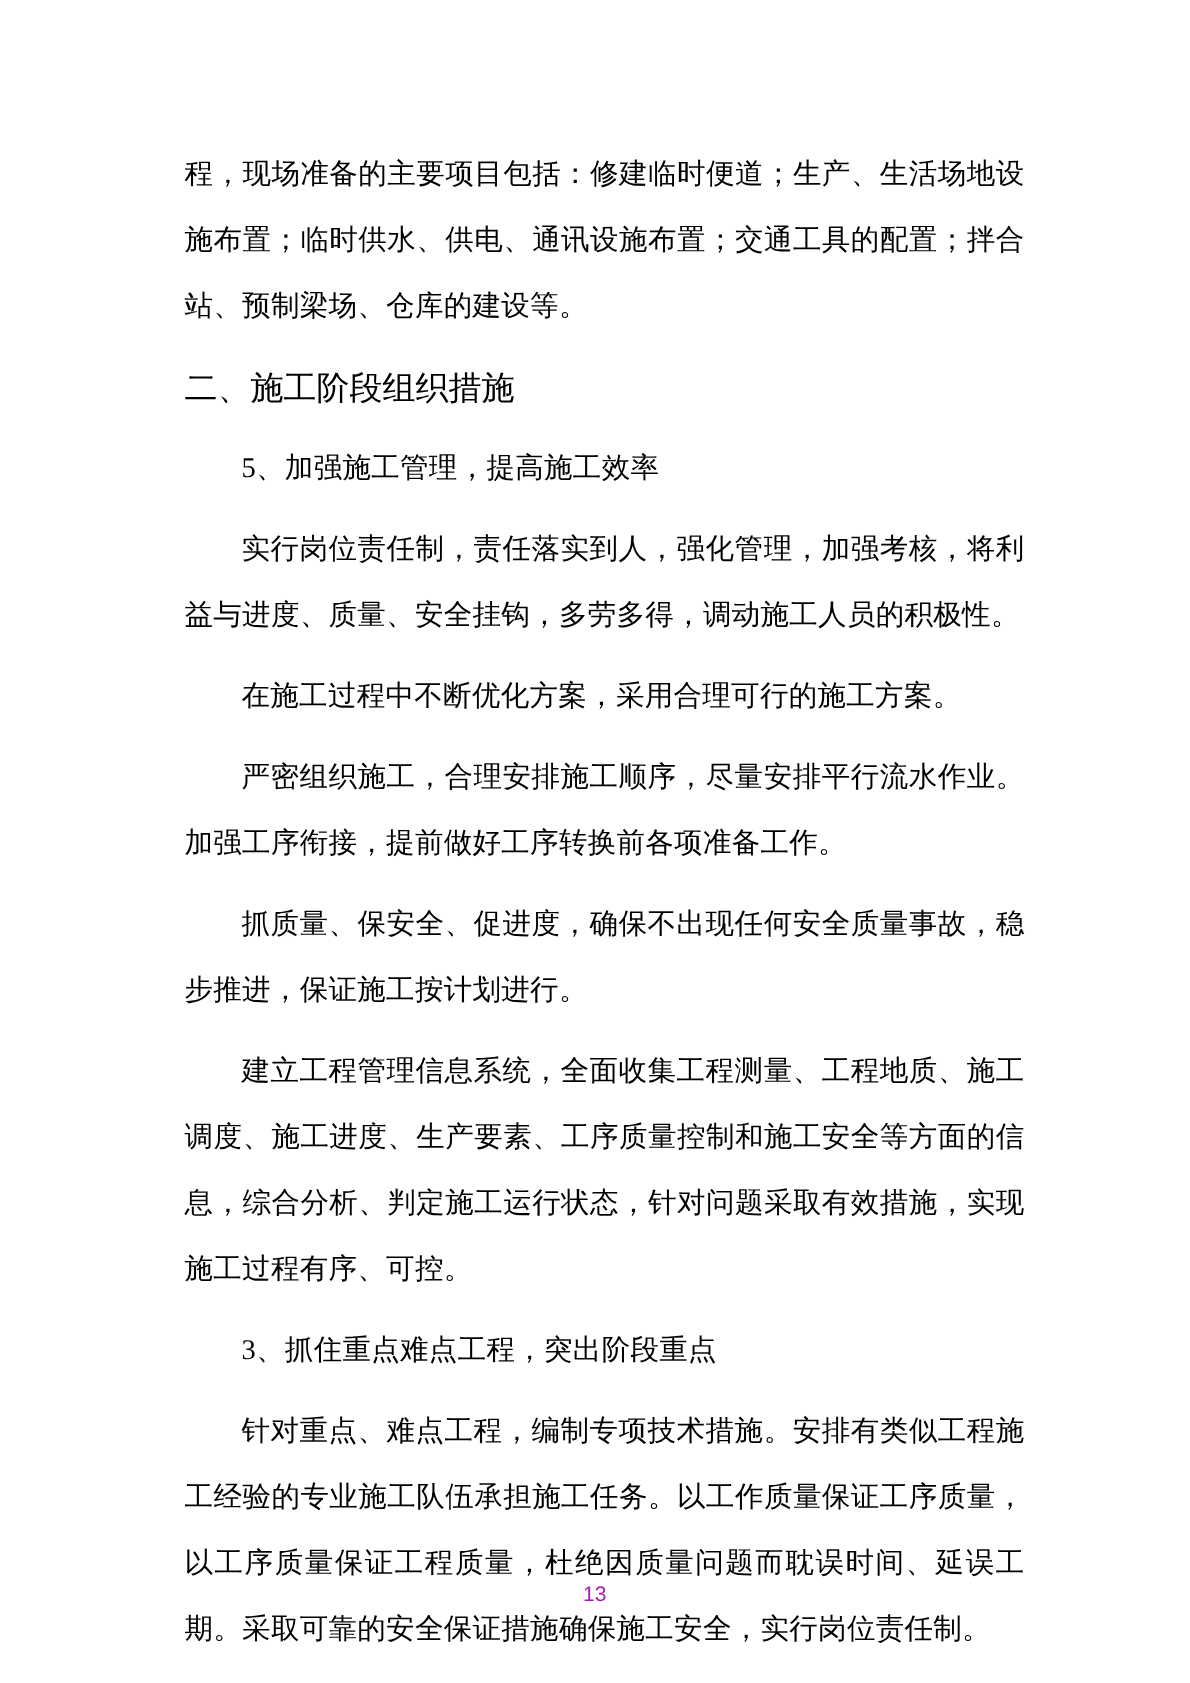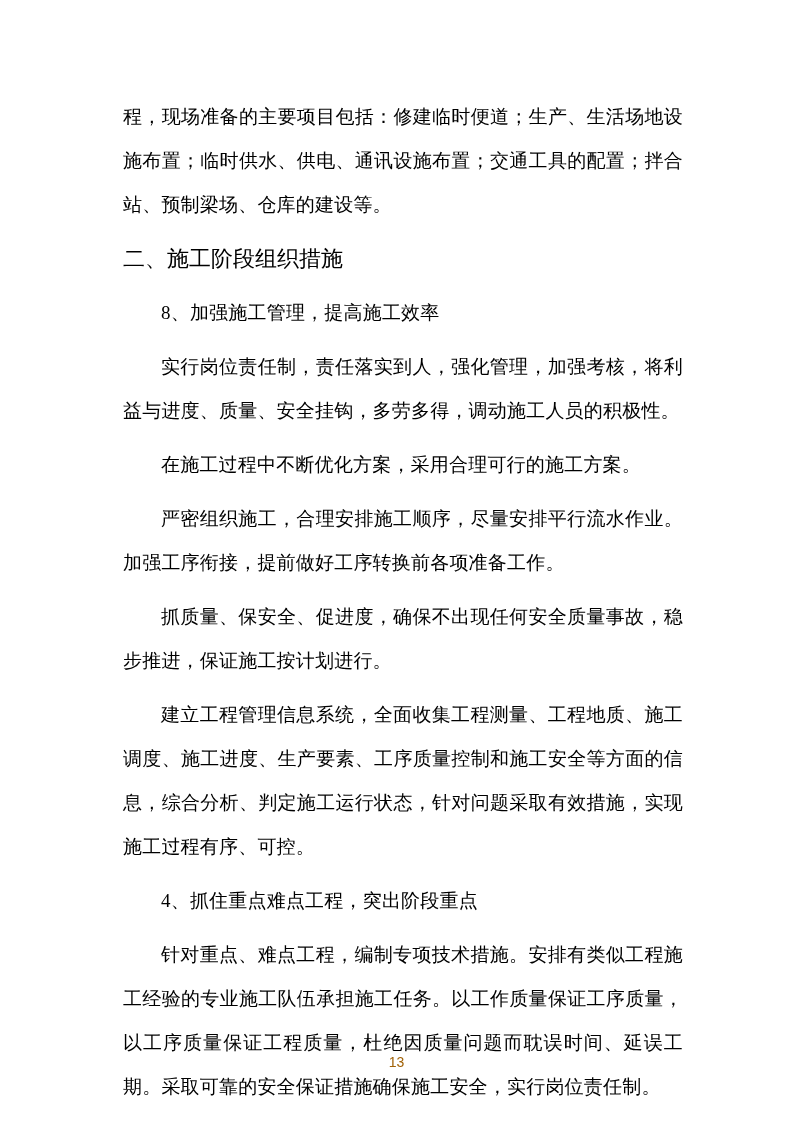--- a/index.html
+++ b/index.html
@@ -44,34 +44,34 @@
   }
   .page-number {
     position: absolute;
     top: 1053px;
     left: 0;
     right: 0;
     text-align: center;
     font-size: 14px;
     line-height: 18px;
     font-family: "Liberation Sans", "DejaVu Sans", sans-serif;
-    color: #a16207;
+    color: #a21caf;
   }
 </style>
 </head>
 <body>
 
 <div class="page">
   <div class="content" id="doc-body">
       <p class="para">程，现场准备的主要项目包括：修建临时便道；生产、生活场地设施布置；临时供水、供电、通讯设施布置；交通工具的配置；拌合站、预制梁场、仓库的建设等。</p>
       <p class="para heading">二、施工阶段组织措施</p>
-      <p class="para indent">8、加强施工管理，提高施工效率</p>
+      <p class="para indent">5、加强施工管理，提高施工效率</p>
       <p class="para indent">实行岗位责任制，责任落实到人，强化管理，加强考核，将利益与进度、质量、安全挂钩，多劳多得，调动施工人员的积极性。</p>
       <p class="para indent">在施工过程中不断优化方案，采用合理可行的施工方案。</p>
       <p class="para indent">严密组织施工，合理安排施工顺序，尽量安排平行流水作业。加强工序衔接，提前做好工序转换前各项准备工作。</p>
       <p class="para indent">抓质量、保安全、促进度，确保不出现任何安全质量事故，稳步推进，保证施工按计划进行。</p>
       <p class="para indent">建立工程管理信息系统，全面收集工程测量、工程地质、施工调度、施工进度、生产要素、工序质量控制和施工安全等方面的信息，综合分析、判定施工运行状态，针对问题采取有效措施，实现施工过程有序、可控。</p>
-      <p class="para indent">4、抓住重点难点工程，突出阶段重点</p>
+      <p class="para indent">3、抓住重点难点工程，突出阶段重点</p>
       <p class="para indent">针对重点、难点工程，编制专项技术措施。安排有类似工程施工经验的专业施工队伍承担施工任务。以工作质量保证工序质量，以工序质量保证工程质量，杜绝因质量问题而耽误时间、延误工期。采取可靠的安全保证措施确保施工安全，实行岗位责任制。</p>
       <p class="para indent">3、做好后勤保障，保证材料供应</p>
     </div>
   <div class="page-number">13</div>
 </div>
 
 </body></html>

